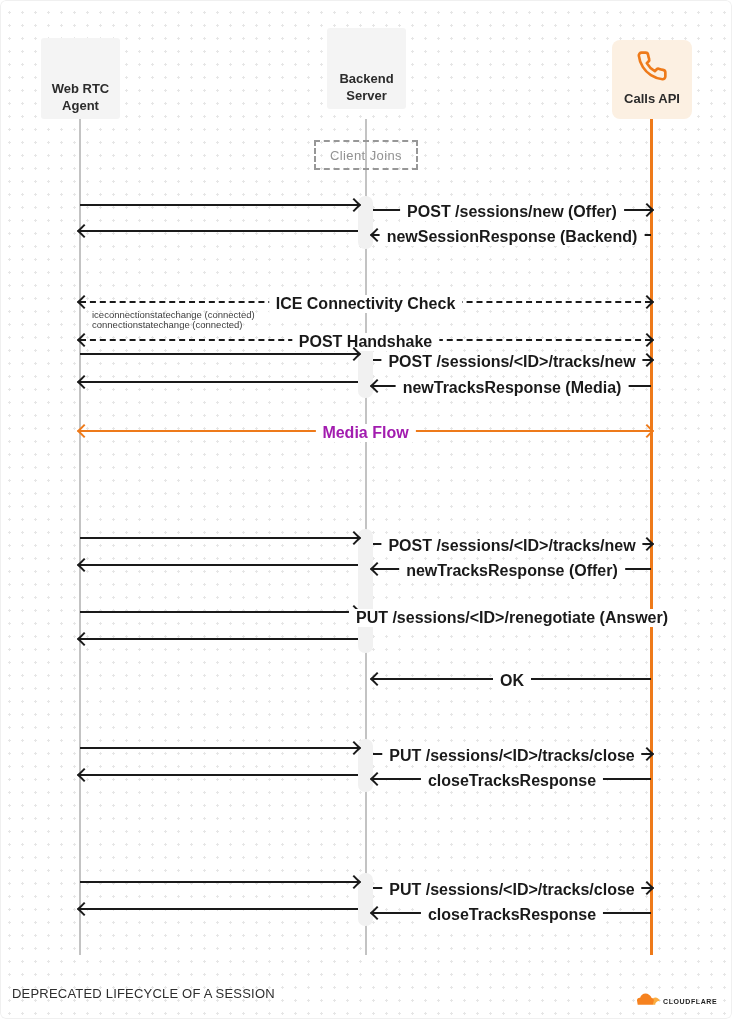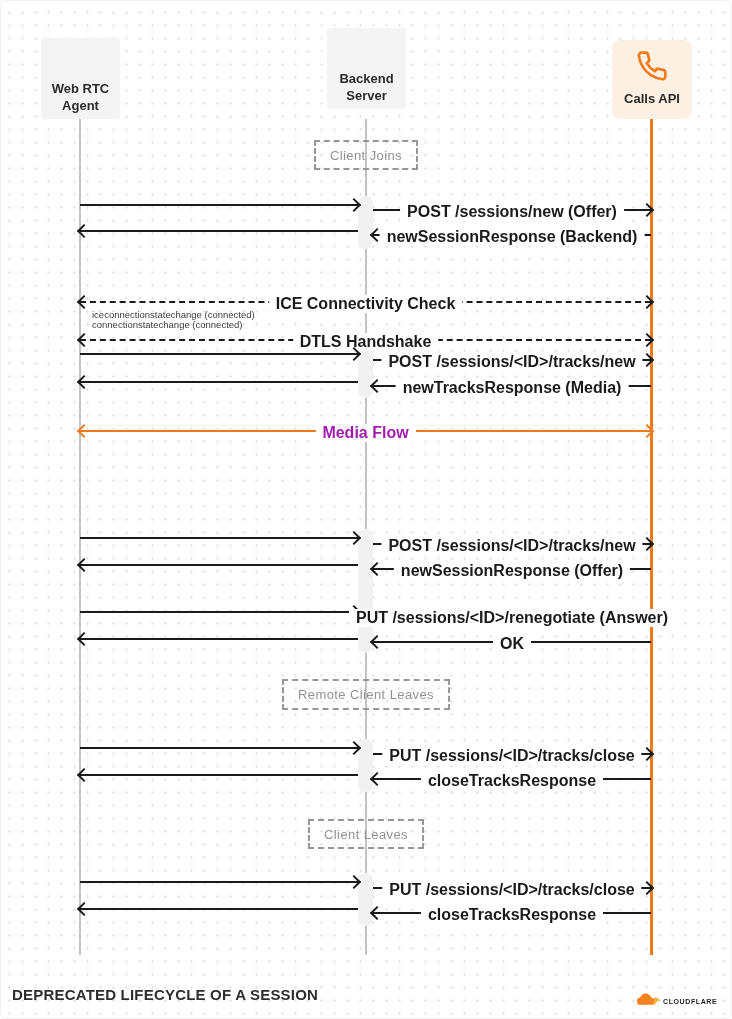--- a/index.html
+++ b/index.html
@@ -54,21 +54,21 @@
     font-size:16px;font-weight:bold;color:#1a1a1a;white-space:nowrap;
   }
   .seg.orange .lbl{color:#a21caf;}
   .sublbl{
     position:absolute;font-size:9.5px;color:#3d3d3d;white-space:nowrap;
   }
   .phone-svg{display:block;margin-top:2px;}
   .calls-label{margin-top:8px;font-weight:bold;font-size:13px;color:#2b2b2b;}
   #footer-title{
     position:absolute;left:12px;top:986px;
-    font-size:15px;font-weight:bold;color:#2e2e2e;letter-spacing:.2px;white-space:nowrap;
+    font-size:13px;font-weight:normal;color:#2e2e2e;letter-spacing:.2px;white-space:nowrap;
   }
   #brand{
     position:absolute;left:637px;top:992px;
     display:flex;align-items:center;gap:3px;
   }
   #brand .brand-text{
     font-size:7px;font-weight:bold;color:#1f1f1f;letter-spacing:.6px;white-space:nowrap;
   }
 </style>
 </head>
@@ -99,26 +99,20 @@
 
   <div class="activation" style="top:196px;height:53px;"></div>
   <div class="activation" style="top:345px;height:53px;"></div>
   <div class="activation" style="top:529px;height:124px;"></div>
   <div class="activation" style="top:739px;height:53px;"></div>
   <div class="activation" style="top:873px;height:53px;"></div>
 
   <div class="phase" style="left:366px;top:140px;height:30px;">
     <span>Client Joins</span>
   </div>
-  <div class="phase" style="left:366px;top:679px;height:31px;">
-    <span>Remote Client Leaves</span>
-  </div>
-  <div class="phase" style="left:366px;top:819px;height:30px;">
-    <span>Client Leaves</span>
-  </div>
 
   <div class="seg" style="left:80px;top:204px;width:278px;">
       <span class="ah r"></span>
     </div>
   <div class="seg" style="left:373px;top:209px;width:278px;">
     <span class="ah r"></span>
     <span class="lbl">POST /sessions/new (Offer)</span>
   </div>
 
   <div class="seg" style="left:80px;top:230px;width:278px;">
@@ -132,21 +126,21 @@
   <div class="seg dashed" style="left:80px;top:277px;width:571px;">
     <span class="ah l"></span>
     <span class="ah r"></span>
     <span class="lbl">ICE Connectivity Check</span>
   </div>
   <span class="sublbl" style="left:92px;top:297px;margin-top:12px;">iceconnectionstatechange (connected)</span>
 
   <div class="seg dashed" style="left:80px;top:315px;width:571px;">
     <span class="ah l"></span>
     <span class="ah r"></span>
-    <span class="lbl">DTLS Handshake</span>
+    <span class="lbl">POST Handshake</span>
   </div>
   <span class="sublbl" style="left:92px;top:319px;">connectionstatechange (connected)</span>
 
   <div class="seg" style="left:80px;top:353px;width:278px;">
       <span class="ah r"></span>
     </div>
   <div class="seg" style="left:373px;top:359px;width:278px;">
     <span class="ah r"></span>
     <span class="lbl">POST /sessions/&lt;ID&gt;/tracks/new</span>
   </div>
@@ -171,35 +165,35 @@
   <div class="seg" style="left:373px;top:543px;width:278px;">
     <span class="ah r"></span>
     <span class="lbl">POST /sessions/&lt;ID&gt;/tracks/new</span>
   </div>
 
   <div class="seg" style="left:80px;top:564px;width:278px;">
       <span class="ah l"></span>
     </div>
   <div class="seg" style="left:373px;top:568px;width:278px;">
     <span class="ah l"></span>
-    <span class="lbl">newSessionResponse (Offer)</span>
+    <span class="lbl">newTracksResponse (Offer)</span>
   </div>
 
   <div class="seg" style="left:80px;top:611px;width:278px;">
       <span class="ah r"></span>
     </div>
   <div class="seg" style="left:373px;top:615px;width:278px;text-align:center;">
     <span class="ah r"></span>
     <span class="lbl">PUT /sessions/&lt;ID&gt;/renegotiate (Answer)</span>
   </div>
 
   <div class="seg" style="left:80px;top:638px;width:278px;">
       <span class="ah l"></span>
     </div>
-  <div class="seg" style="left:373px;top:641px;width:278px;">
+  <div class="seg" style="left:373px;top:678px;width:278px;">
     <span class="ah l"></span>
     <span class="lbl">OK</span>
   </div>
 
   <div class="seg" style="left:80px;top:747px;width:278px;">
       <span class="ah r"></span>
     </div>
   <div class="seg" style="left:373px;top:753px;width:278px;">
     <span class="ah r"></span>
     <span class="lbl">PUT /sessions/&lt;ID&gt;/tracks/close</span>

